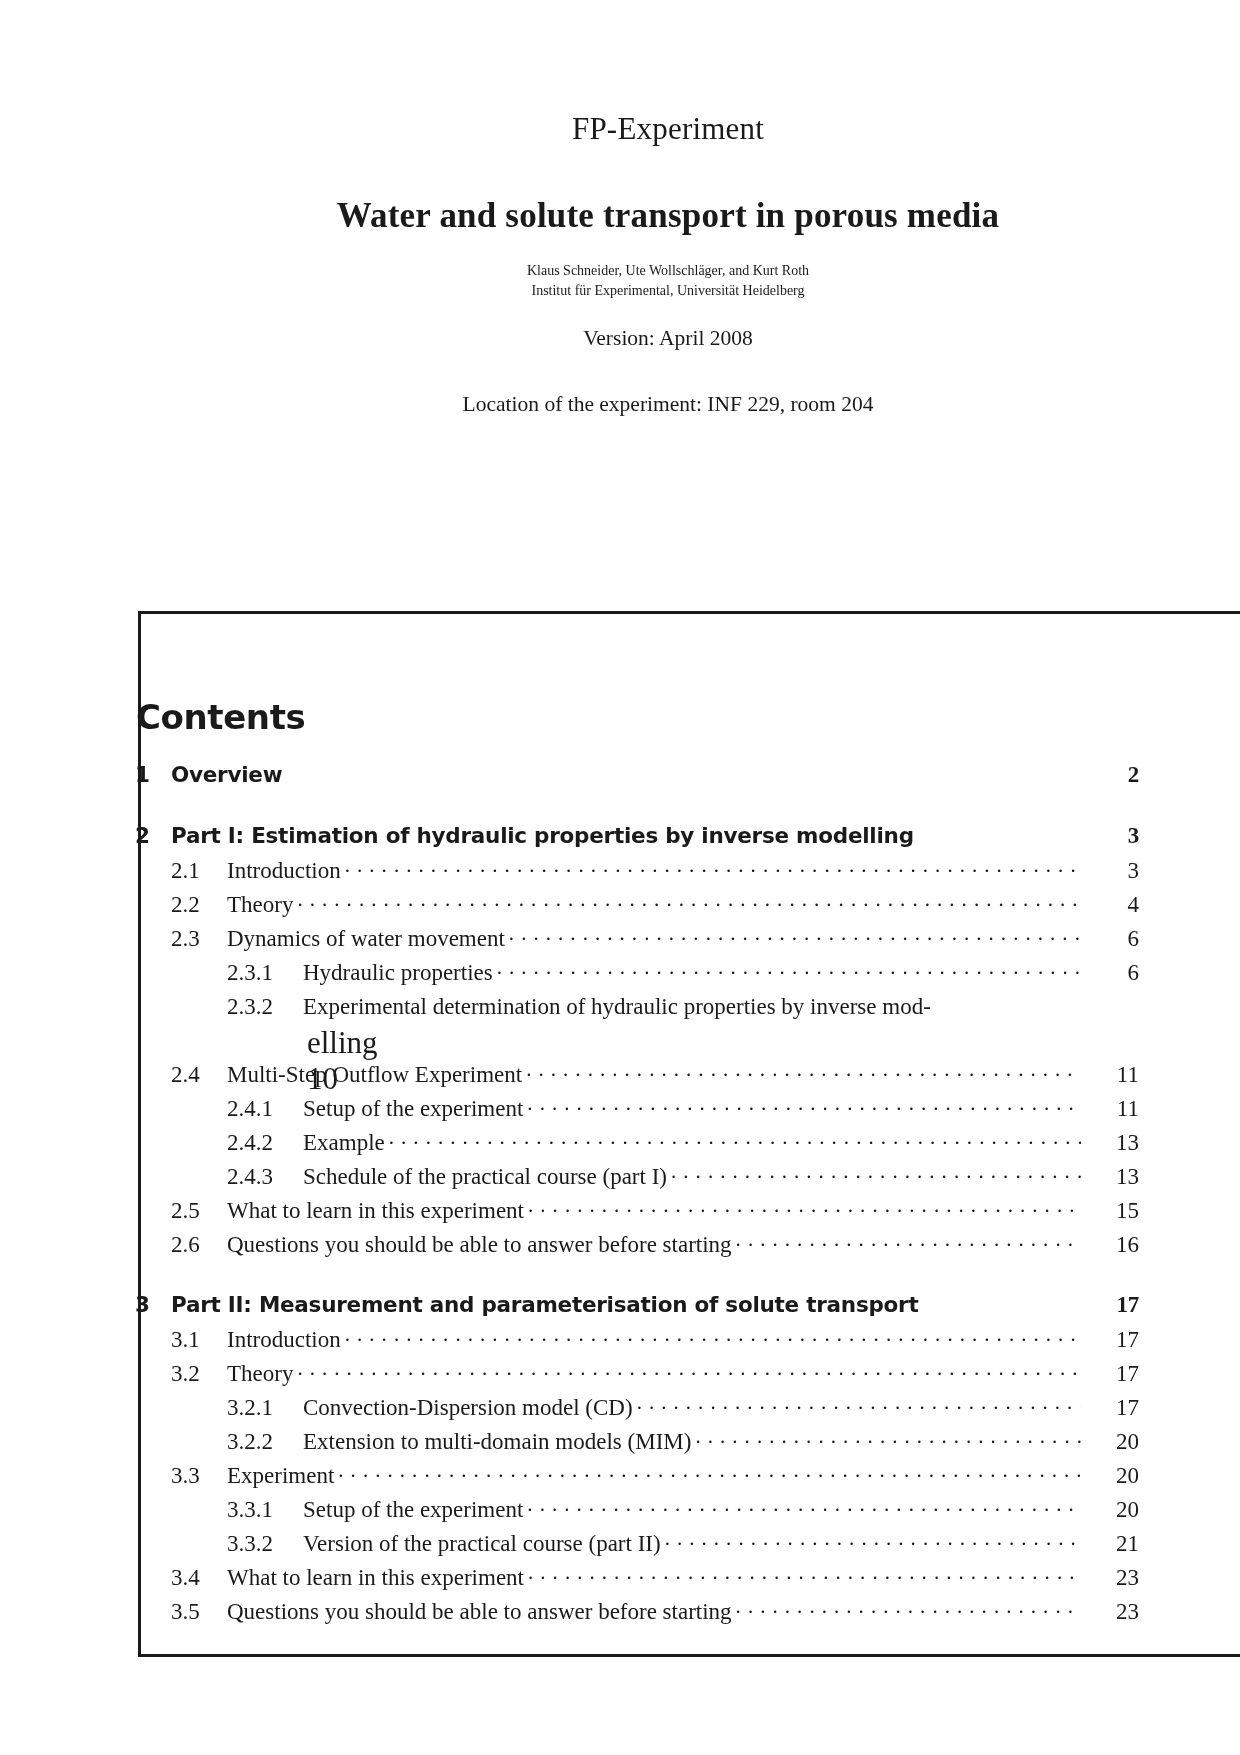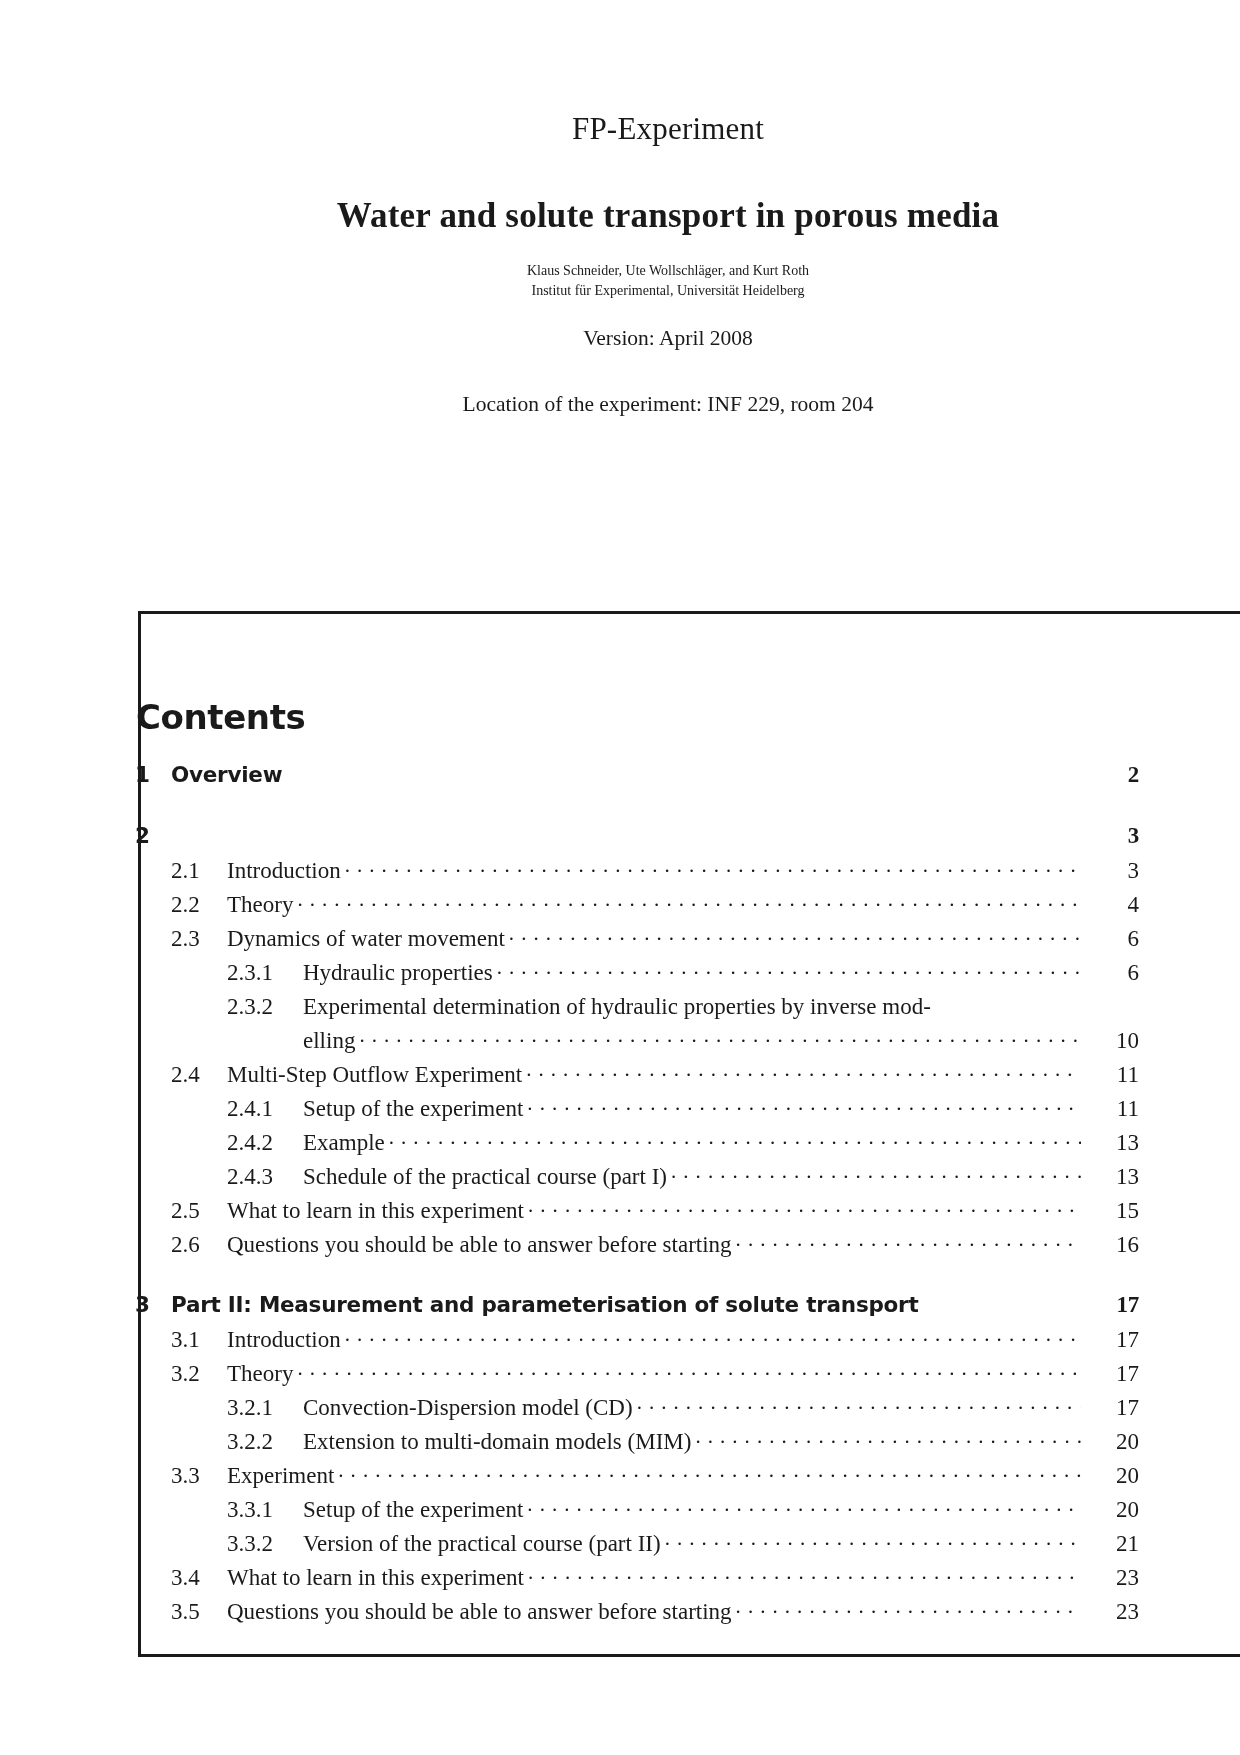--- a/index.html
+++ b/index.html
@@ -146,22 +146,23 @@
   
   .lvl3 {
     font-size: 23px;
     padding-left: 92px;
     justify-content: flex-end;
   }
   .lvl3 .num { width: 76px; }
 
   
   .cont {
-    font-size: 23px;
+    font-size: 31px;
     padding-left: 168px;
+    flex-direction: column;
   }
   .cont .num { width: 0px; }
 
   .gap-large { height: 27px; }
 
   .row-h { height: 34px; }
 </style>
 </head>
 <body>
 
@@ -182,20 +183,21 @@
     <div class="toc-list" id="toc-list">
         <div class="row row-h lvl1">
           <span class="num">1</span>
           <span class="label">Overview</span>
           <span class="leader" style="visibility: hidden;"></span>
           <span class="page">2</span>
         </div>
         <div class="gap-large"></div>
         <div class="row row-h lvl1">
           <span class="num">2</span>
+          <span class="label">Part I: Estimation of hydraulic properties by inverse modelling</span>
           <span class="leader" style="visibility: hidden;"></span>
           <span class="page">3</span>
         </div>
         <div class="row row-h lvl2">
           <span class="num">2.1</span>
           <span class="label">Introduction</span>
           <span class="leader"></span>
           <span class="page">3</span>
         </div>
         <div class="row row-h lvl2">

